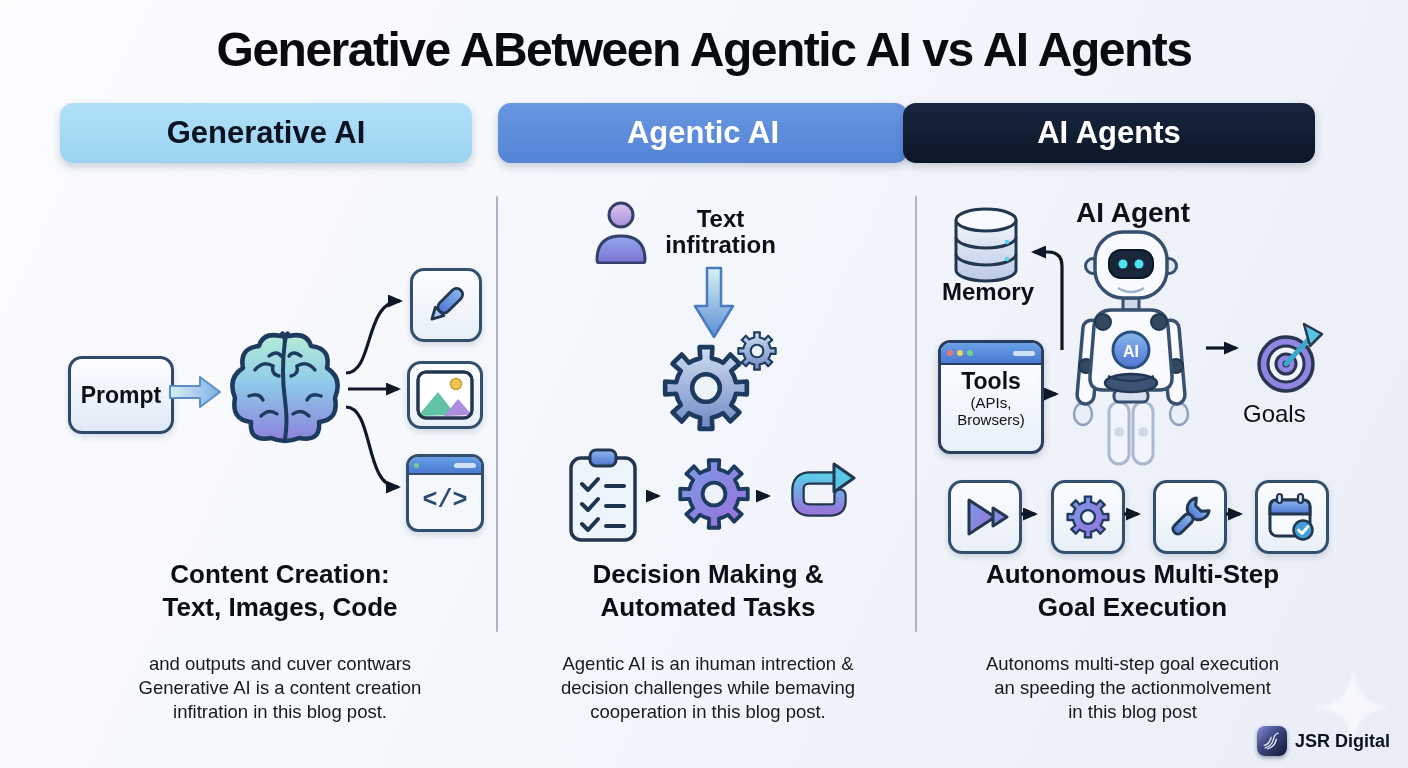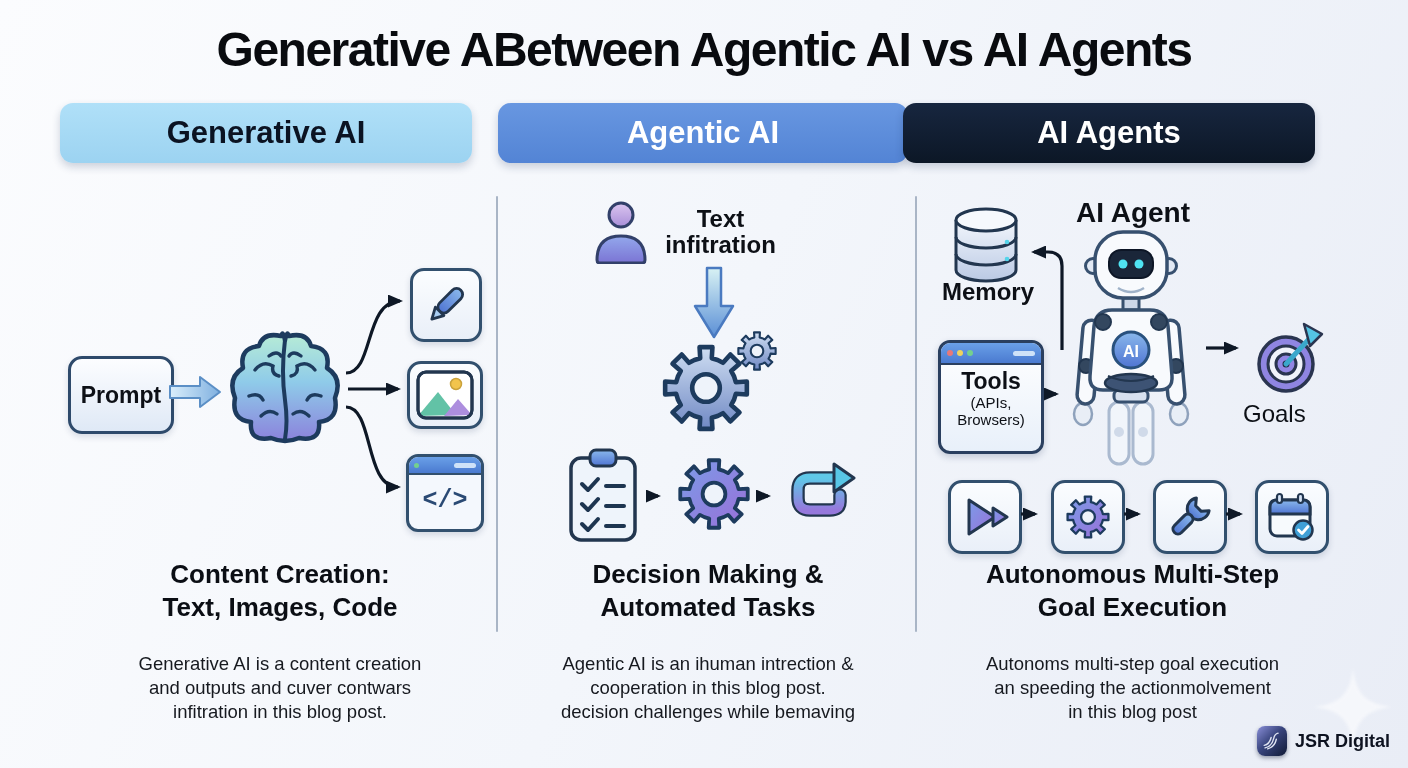--- a/index.html
+++ b/index.html
@@ -201,22 +201,22 @@
       <span class="win-pill"></span>
     </div>
     <div class="code-glyph">&lt;/&gt;</div>
   </div>
 
   <div class="col-heading h1c">
     <div>Content Creation:</div>
     <div>Text, Images, Code</div>
   </div>
   <div class="col-body b1c">
+    <div>and outputs and cuver contwars</div>
     <div>Generative AI is a content creation</div>
-    <div>and outputs and cuver contwars</div>
     <div>infitration in this blog post.</div>
   </div>
 
   <svg class="abs" style="left:590px;top:200px" width="62" height="64" viewBox="0 0 62 64">
     <circle cx="31" cy="15" r="12" fill="url(#gHead)" stroke="#32406a" stroke-width="3"></circle>
     <path d="M7,60 q0,-24 24,-24 q24,0 24,24 q0,3 -3,3 h-42 q-3,0 -3,-3 Z" fill="url(#gBody)" stroke="#32406a" stroke-width="3" stroke-linejoin="round"></path>
   </svg>
   <div class="human-label">
     <div>Text</div>
     <div>infitration</div>
@@ -261,22 +261,22 @@
     <path d="M52,20 H24 q-12,0 -12,12 v8 q0,12 12,12 h20 q10,0 10,-8 v-7" fill="none" stroke="url(#gTealPurple)" stroke-width="9" stroke-linecap="round" stroke-linejoin="round"></path>
     <path d="M48,6 L68,20 48,34 Z" fill="#58c6e6" stroke="#22364f" stroke-width="3" stroke-linejoin="round"></path>
   </svg>
 
   <div class="col-heading h2c">
     <div>Decision Making &amp;</div>
     <div>Automated Tasks</div>
   </div>
   <div class="col-body b2c">
     <div>Agentic AI is an ihuman intrection &amp;</div>
+    <div>decision challenges while bemaving</div>
     <div>cooperation in this blog post.</div>
-    <div>decision challenges while bemaving</div>
   </div>
 
   <div class="agent-label">AI Agent</div>
 
   <svg class="abs" style="left:950px;top:206px" width="72" height="80" viewBox="0 0 72 80">
     <path d="M6,14 v50 a30,11 0 0 0 60,0 V14" fill="url(#gCyl)" stroke="#22364f" stroke-width="3"></path>
     <ellipse cx="36" cy="14" rx="30" ry="11" fill="#f6f9fd" stroke="#22364f" stroke-width="3"></ellipse>
     <path d="M6,31 a30,11 0 0 0 60,0" fill="none" stroke="#22364f" stroke-width="3"></path>
     <path d="M6,48 a30,11 0 0 0 60,0" fill="none" stroke="#22364f" stroke-width="3"></path>
     <circle cx="57" cy="36" r="2.3" fill="#54d4ea"></circle>

